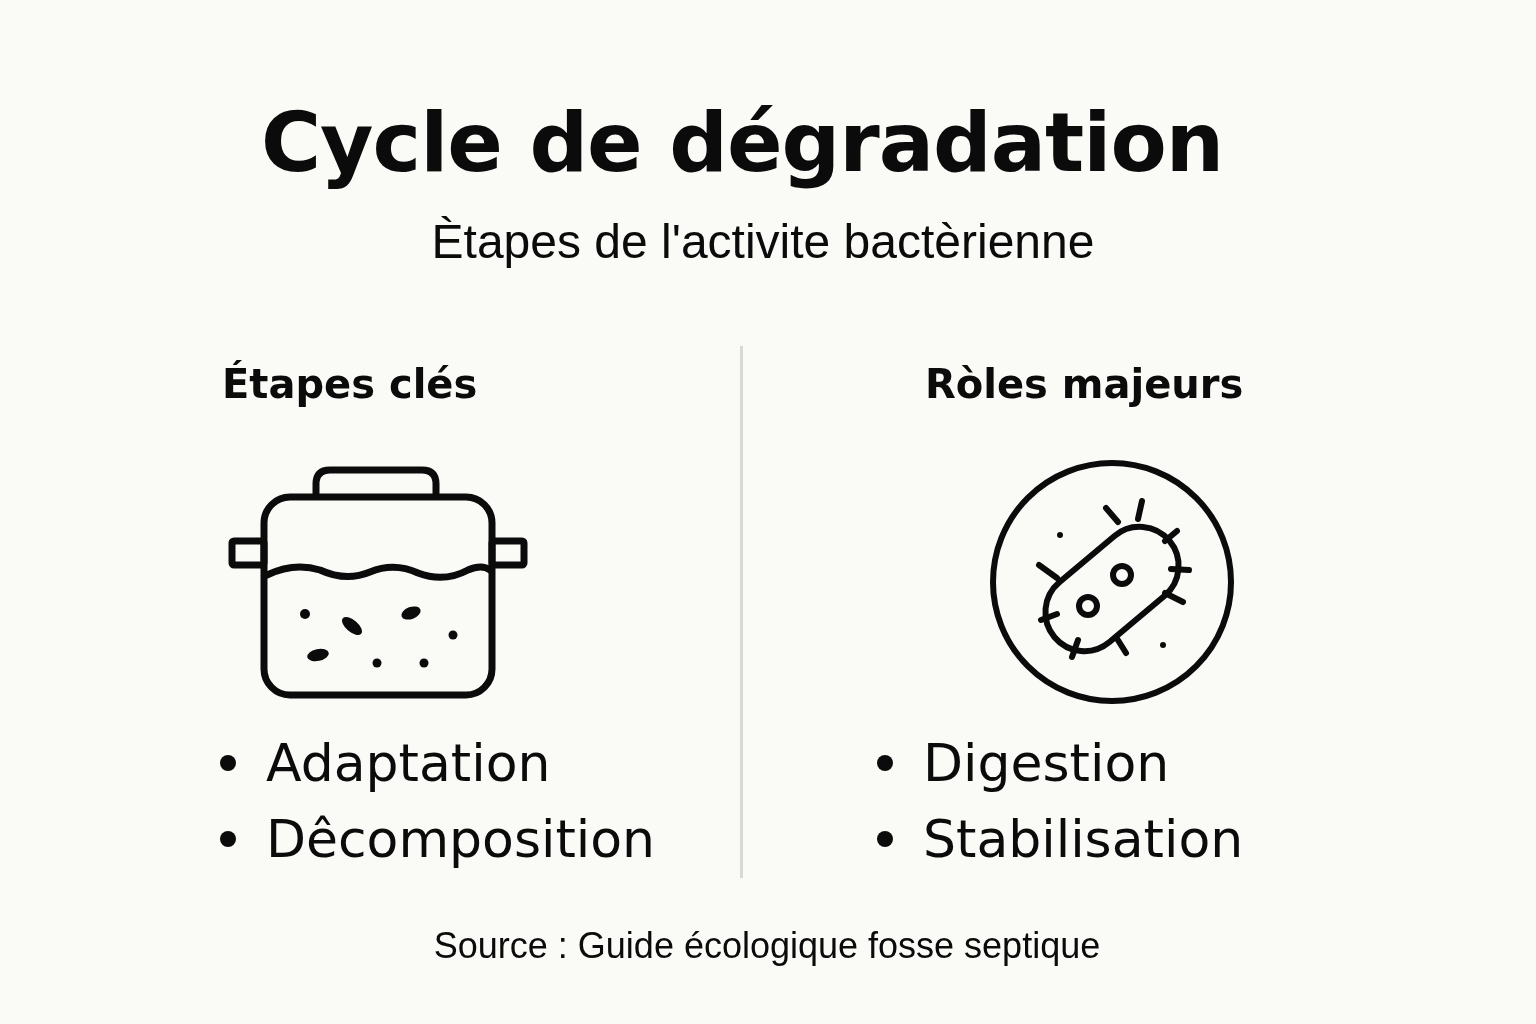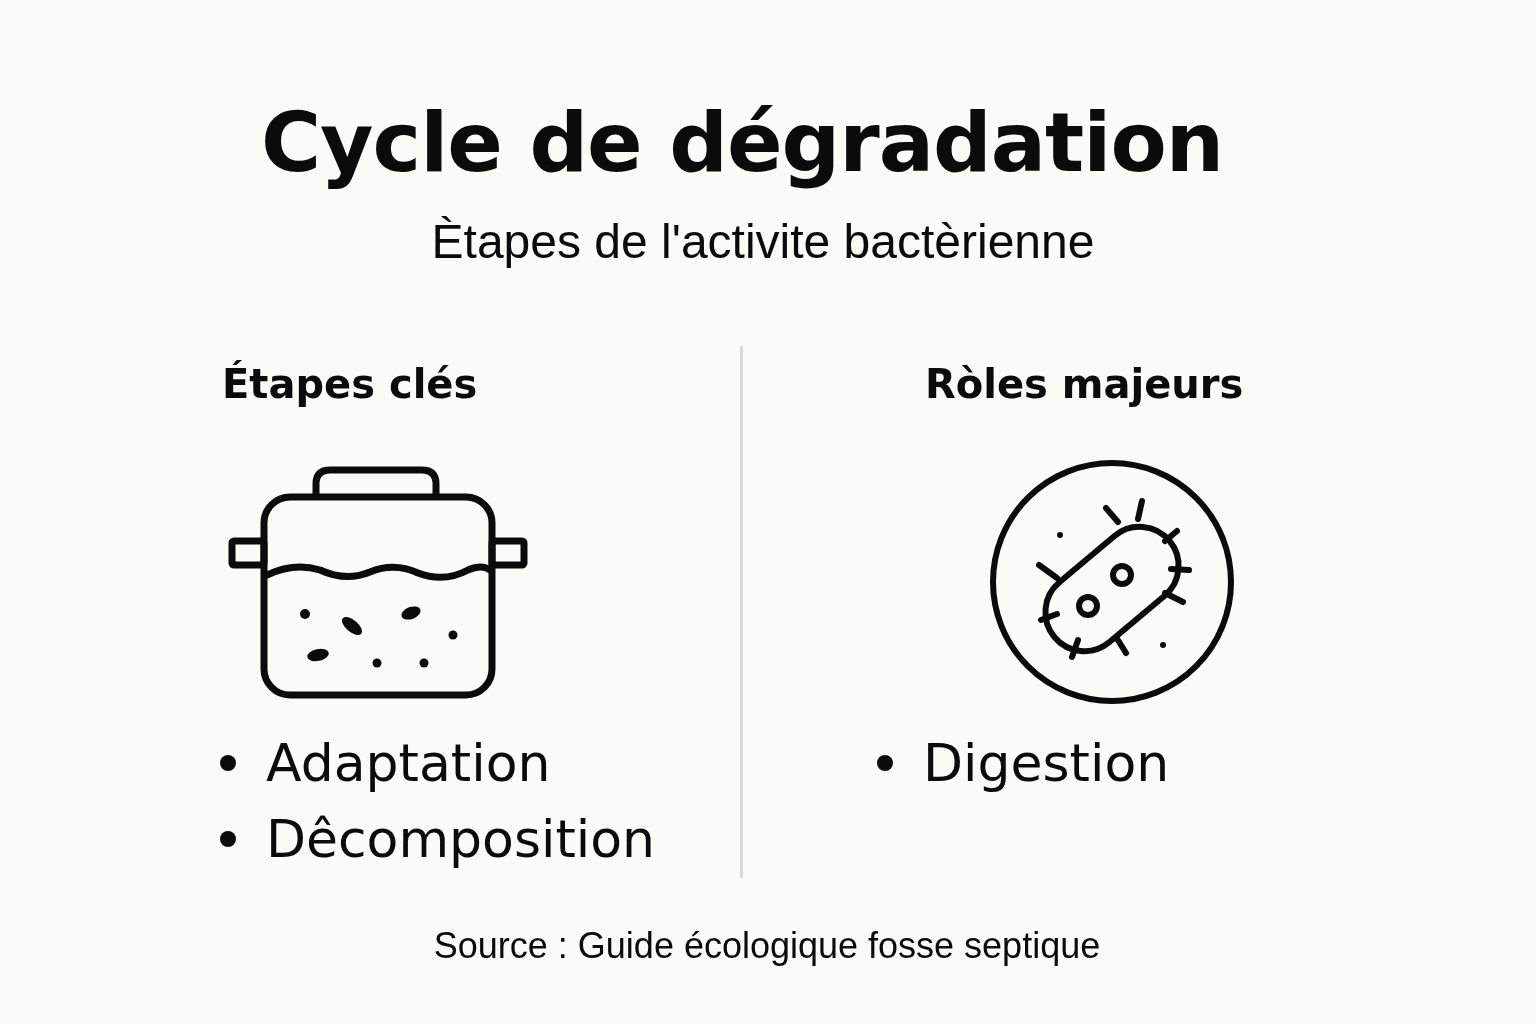--- a/index.html
+++ b/index.html
@@ -175,16 +175,20 @@
       <circle cx="75" cy="80" r="3" fill="#0b0b0b" stroke="none"></circle>
       <circle cx="178" cy="190" r="3" fill="#0b0b0b" stroke="none"></circle>
     </svg>
   </div>
 
   <ul class="bullets right">
     <li>
       <span class="bullet-dot"></span>
       <span>Digestion</span>
     </li>
+    <li>
+      <span class="bullet-dot"></span>
+      <span>Stabilisation</span>
+    </li>
   </ul>
 </section>
 
 <p class="source">Source : Guide écologique fosse septique</p>
 
 </body></html>

